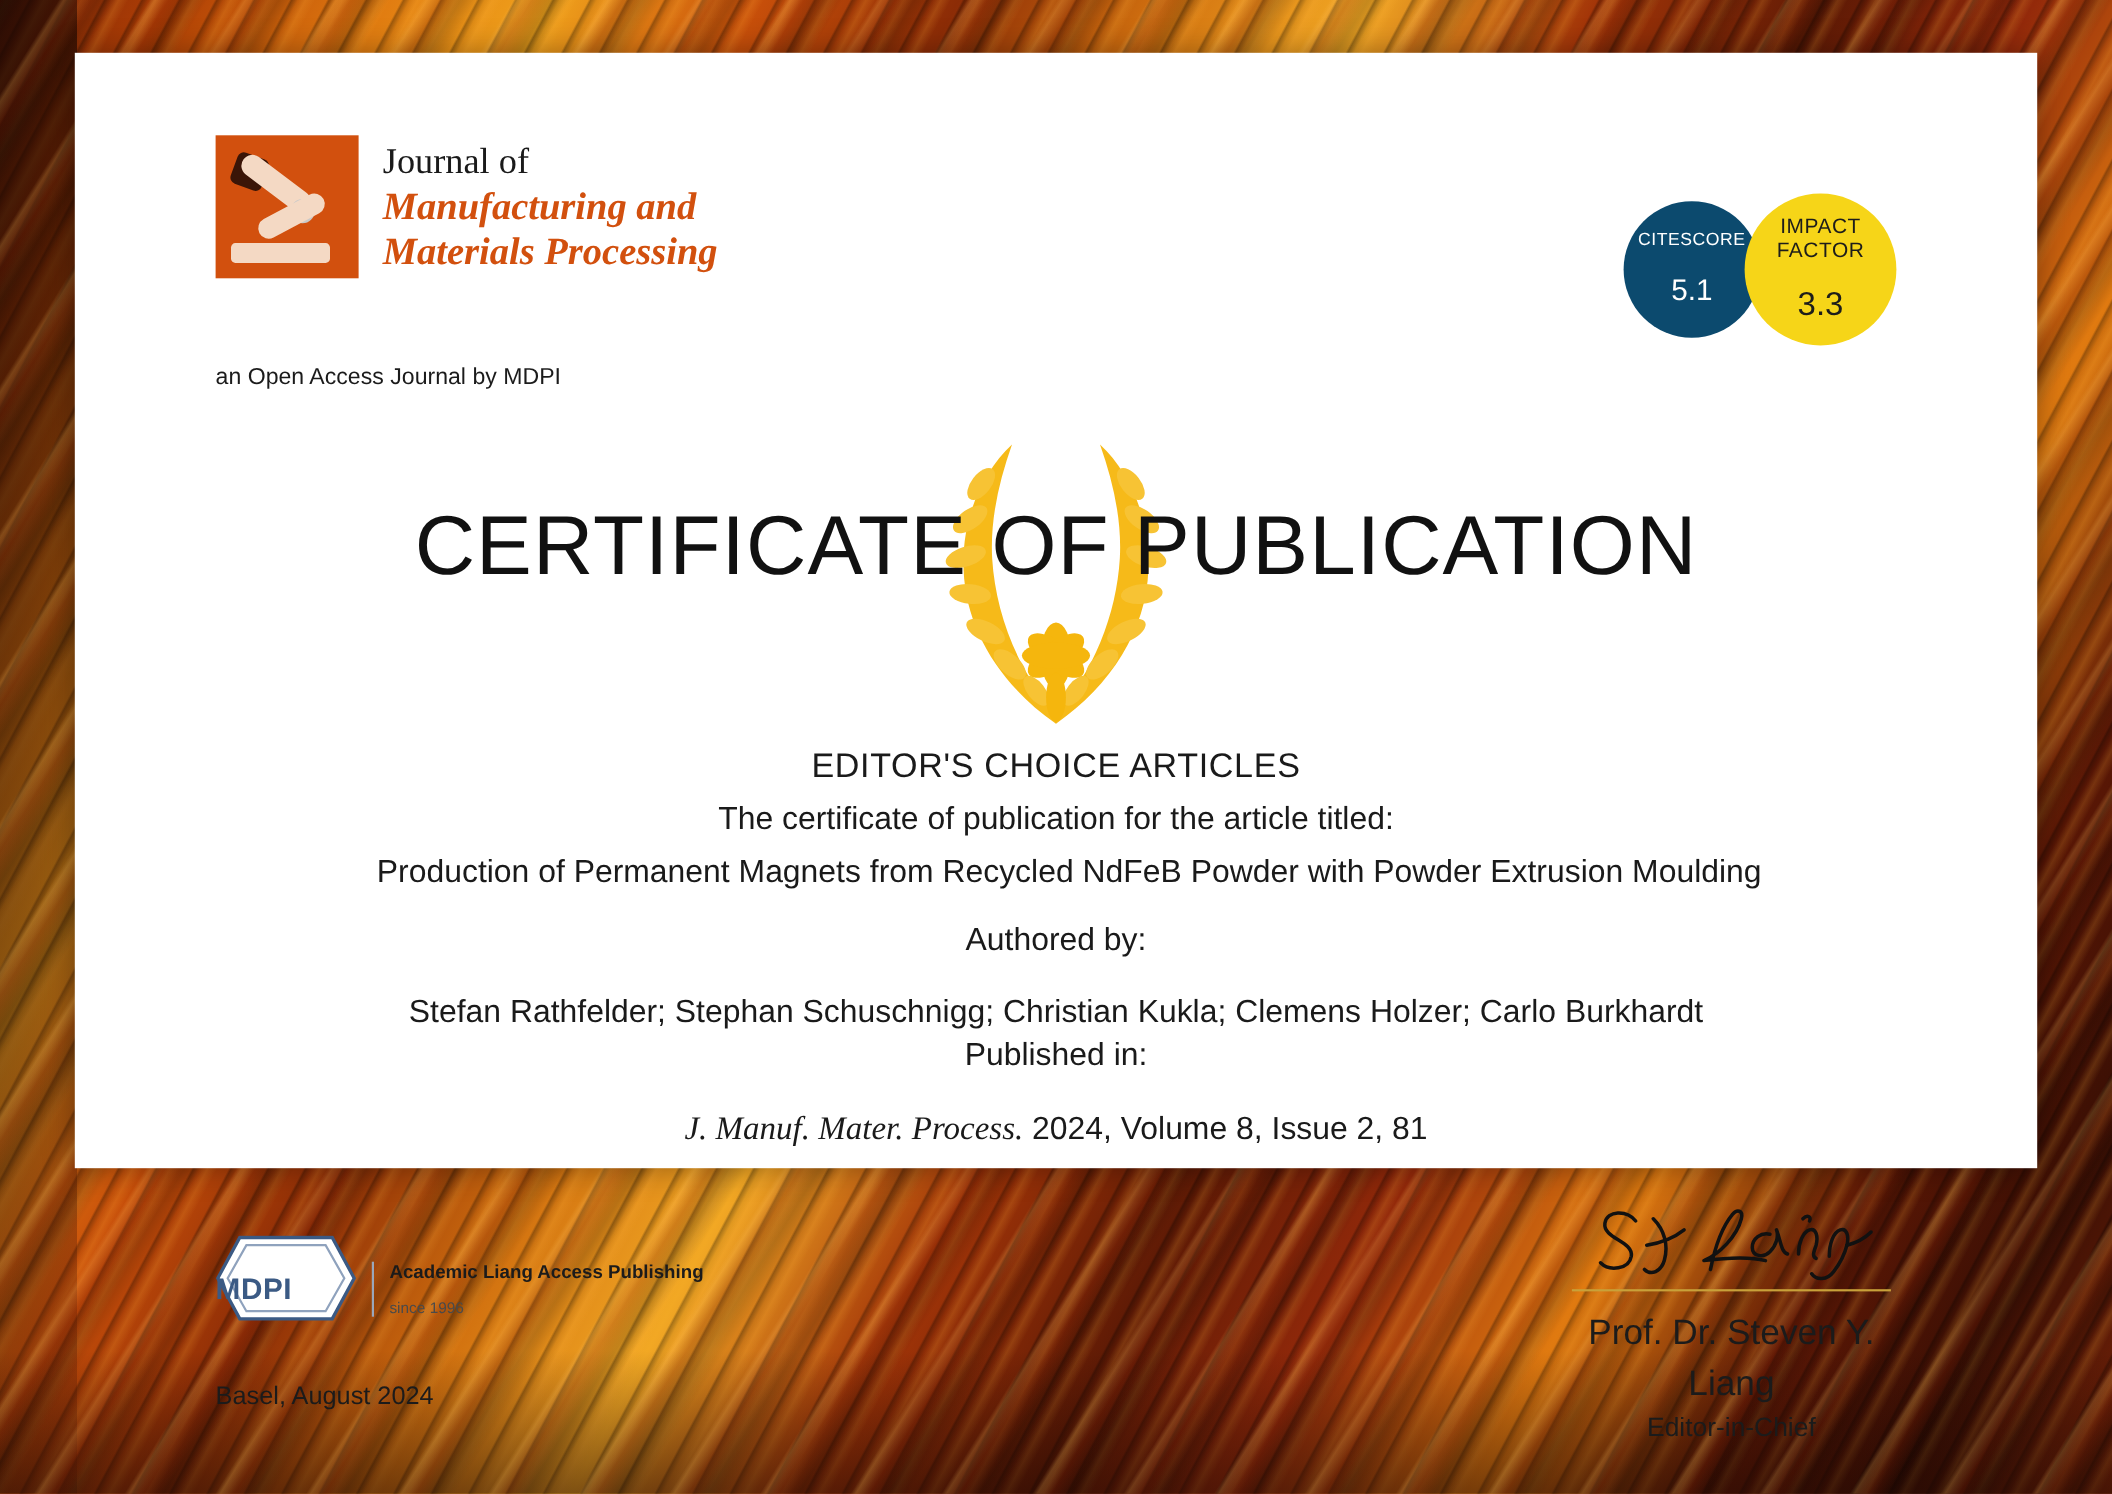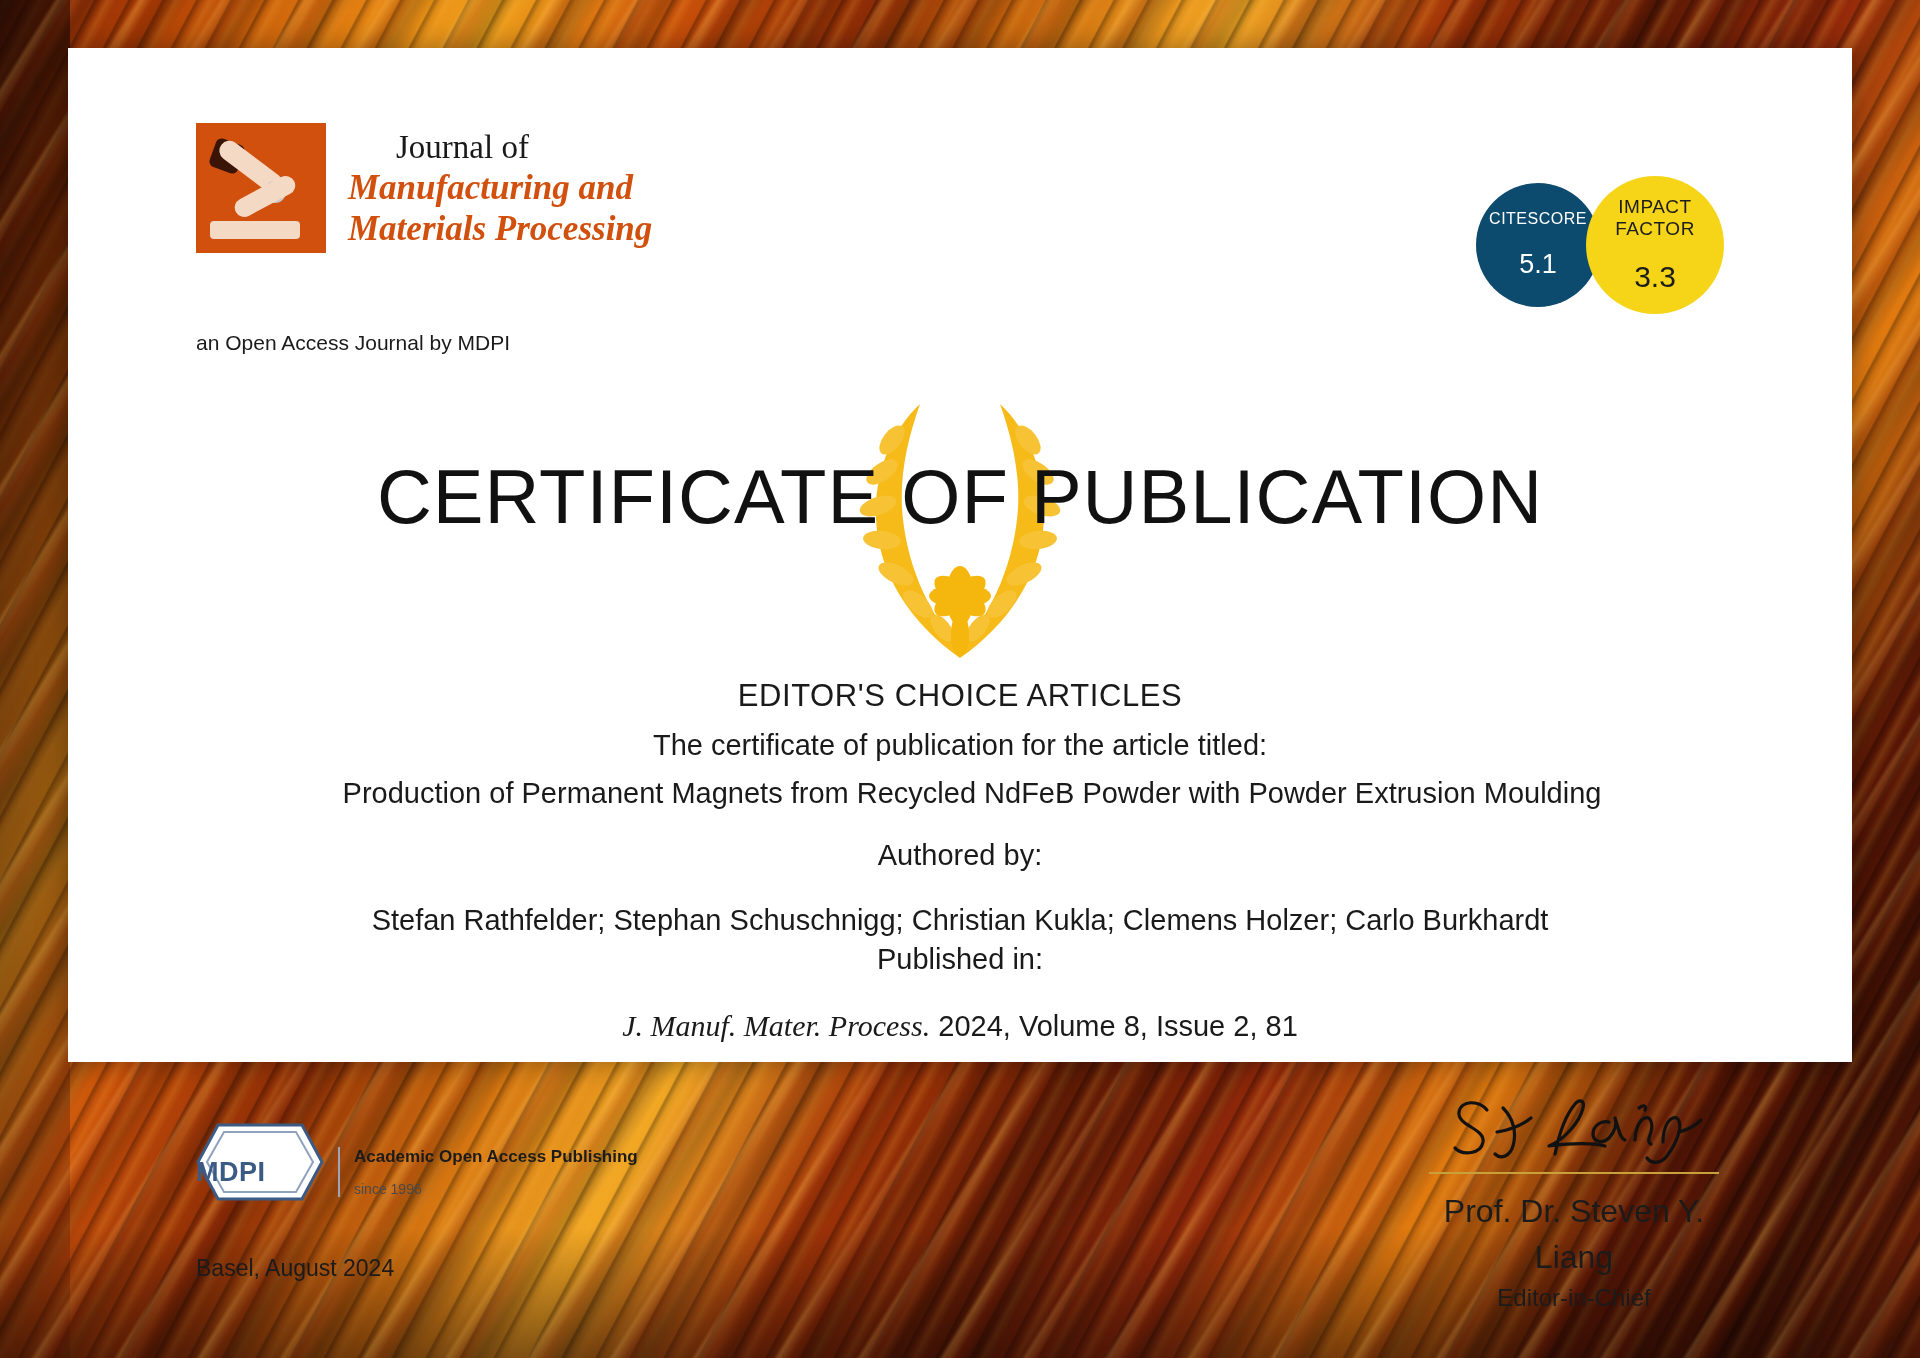--- a/index.html
+++ b/index.html
@@ -132,21 +132,20 @@
   }
   .logo-text {
     margin-left: 22px;
     margin-top: 6px;
   }
   .logo-text .l1 {
     font-family: "Liberation Serif", serif;
     font-size: 33px;
     color: #1a1a1a;
     line-height: 1.15;
-    margin-left: 48px;
   }
   .logo-text .l2,
   .logo-text .l3 {
     font-family: "Liberation Serif", serif;
     font-style: italic;
     font-weight: bold;
     font-size: 35px;
     color: #d2500e;
     line-height: 1.18;
   }
@@ -420,21 +419,21 @@
 
   <div class="mdpi-logo">
     <div class="mdpi-hex">
       <svg viewBox="0 0 128 78">
         <polygon points="22,2 106,2 126,39 106,76 22,76 2,39" fill="#ffffff" stroke="#3b5a84" stroke-width="3"></polygon>
         <polygon points="28,9 100,9 117,39 100,69 28,69 11,39" fill="#ffffff" stroke="#8fa2bd" stroke-width="2"></polygon>
       </svg>
       <span>MDPI</span>
     </div>
     <div class="mdpi-tag">
-      <div class="t1">Academic Open Access Publishing</div>
+      <div class="t1">Academic Liang Access Publishing</div>
       <div class="t2">since 1996</div>
     </div>
   </div>
 
   <div class="place-date">Basel, August 2024</div>
 
   <div class="signature-block">
     <svg class="sig-svg" viewBox="0 0 270 80">
       <g fill="none" stroke="#111111" stroke-width="3.2" stroke-linecap="round" stroke-linejoin="round">
         <path d="M48 22 C 40 12, 22 12, 20 24 C 18 38, 46 40, 44 54 C 42 66, 24 68, 16 60"></path>

